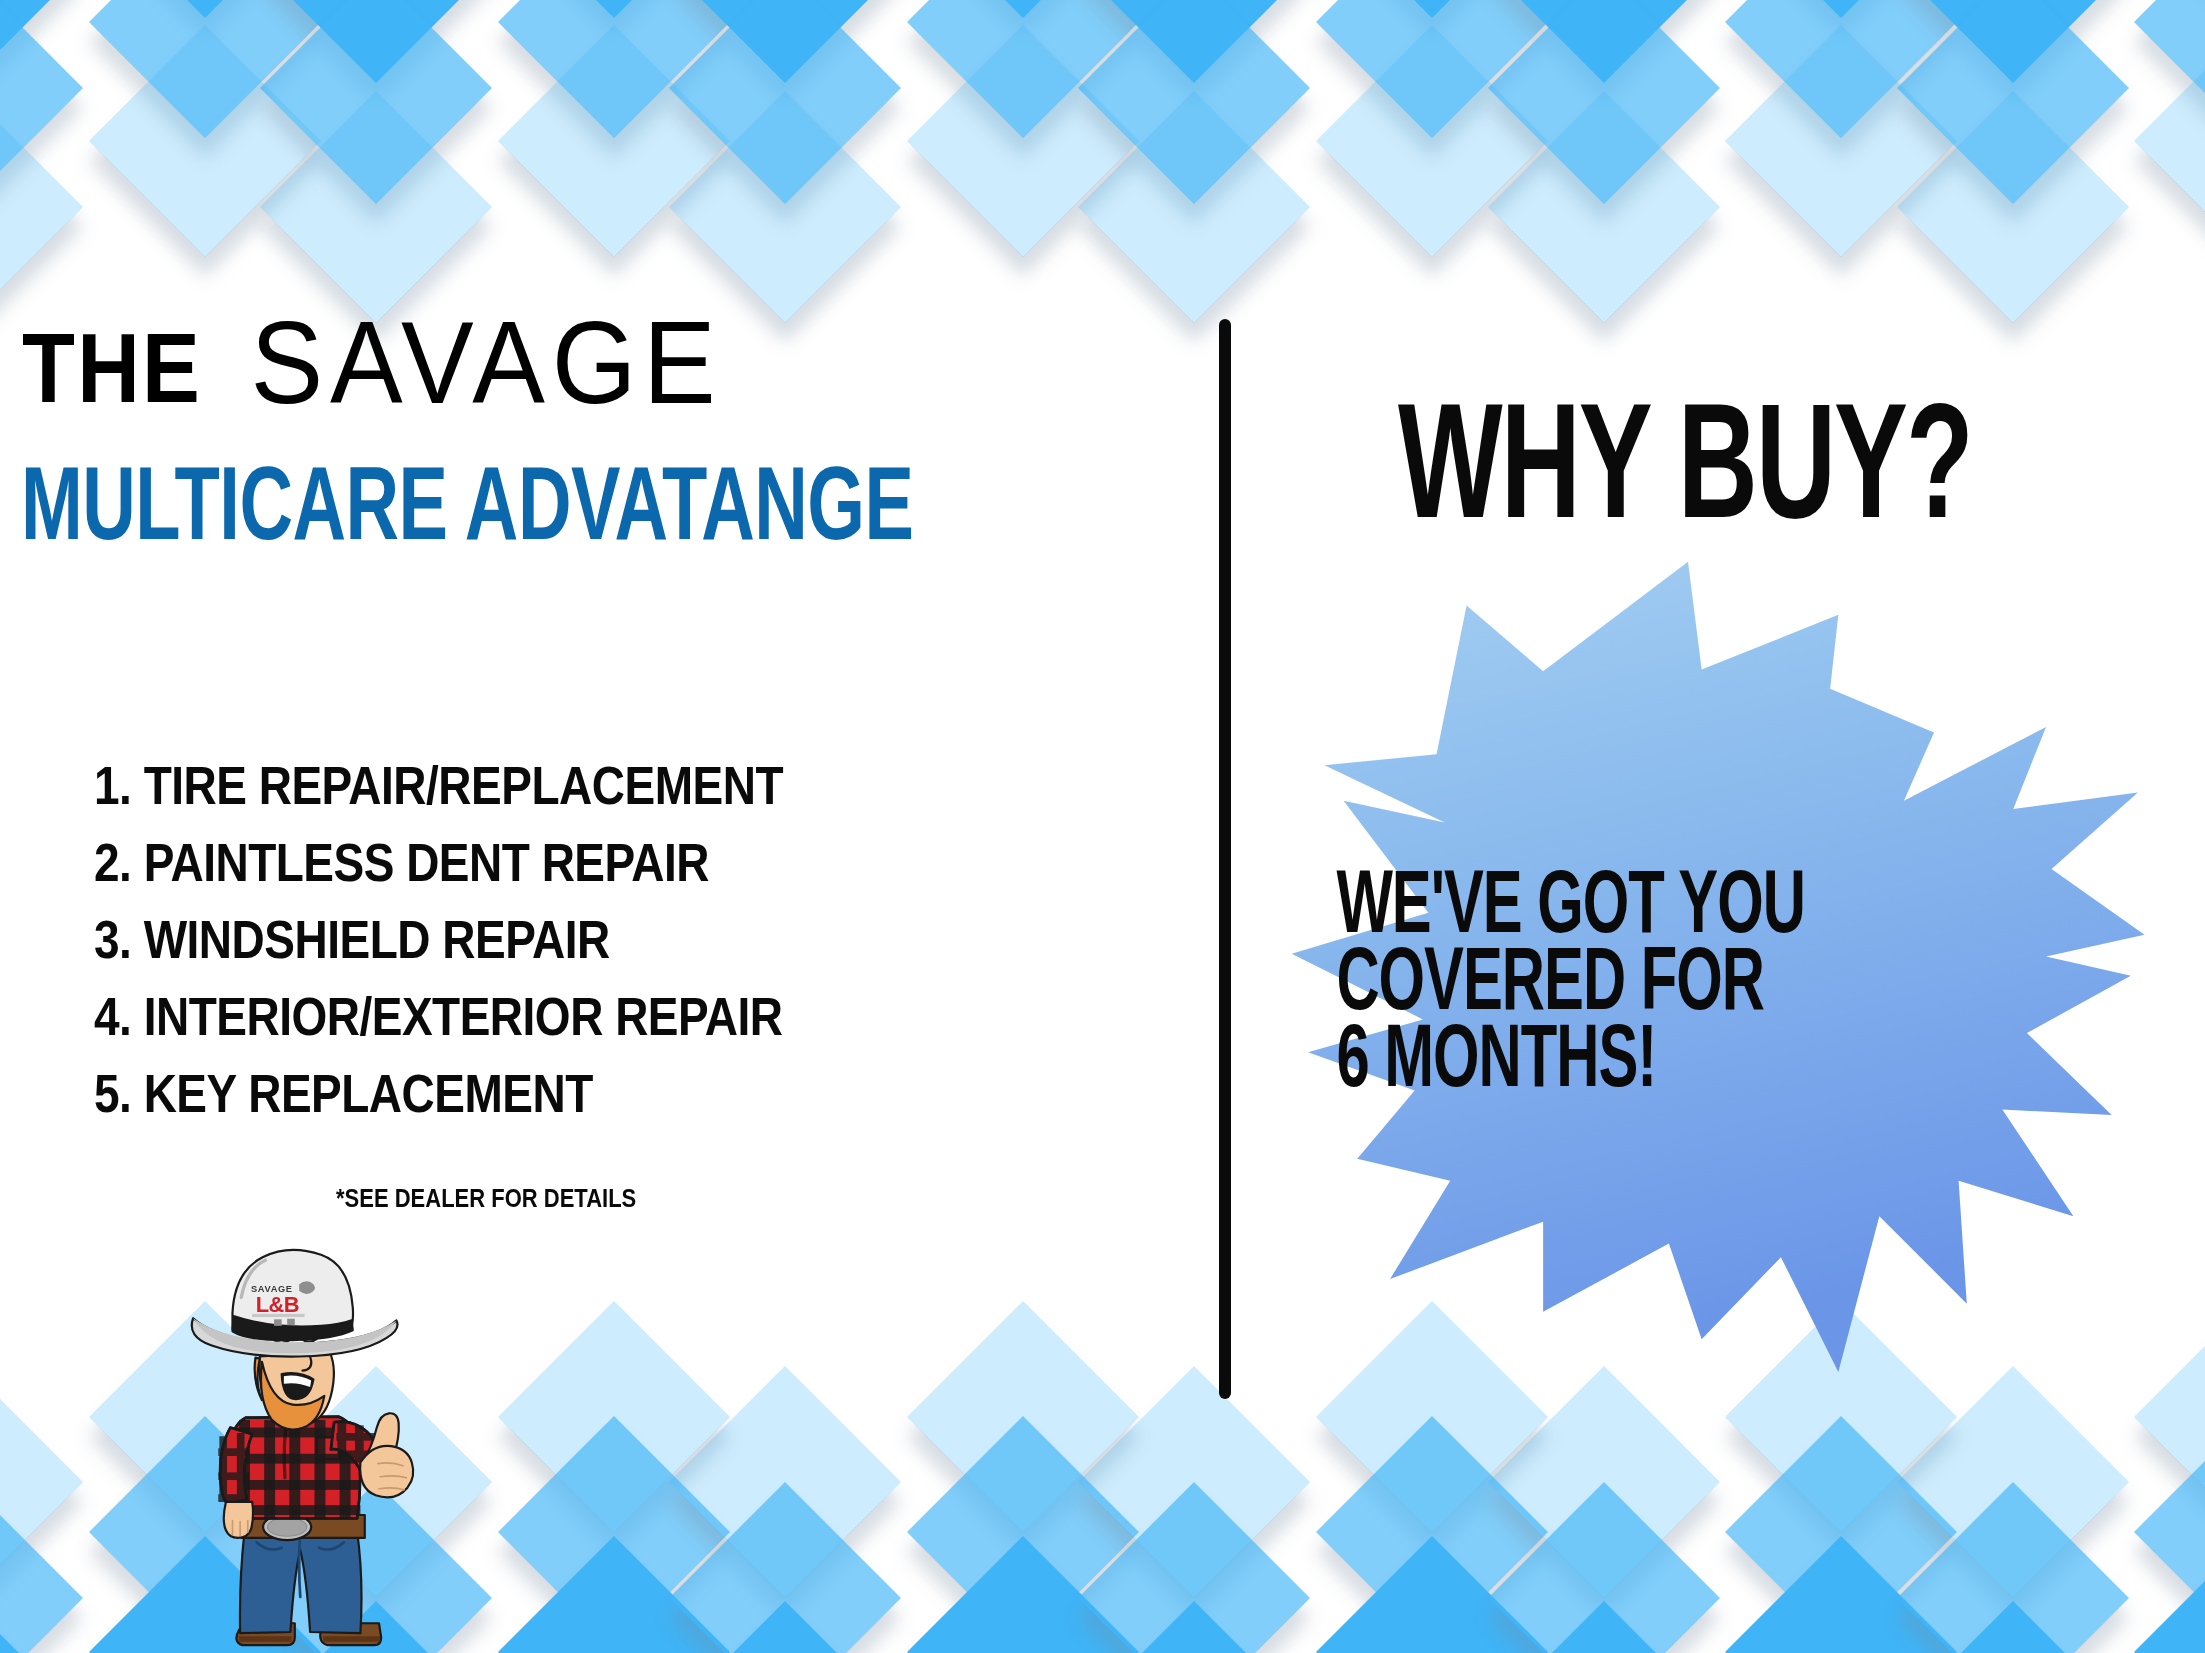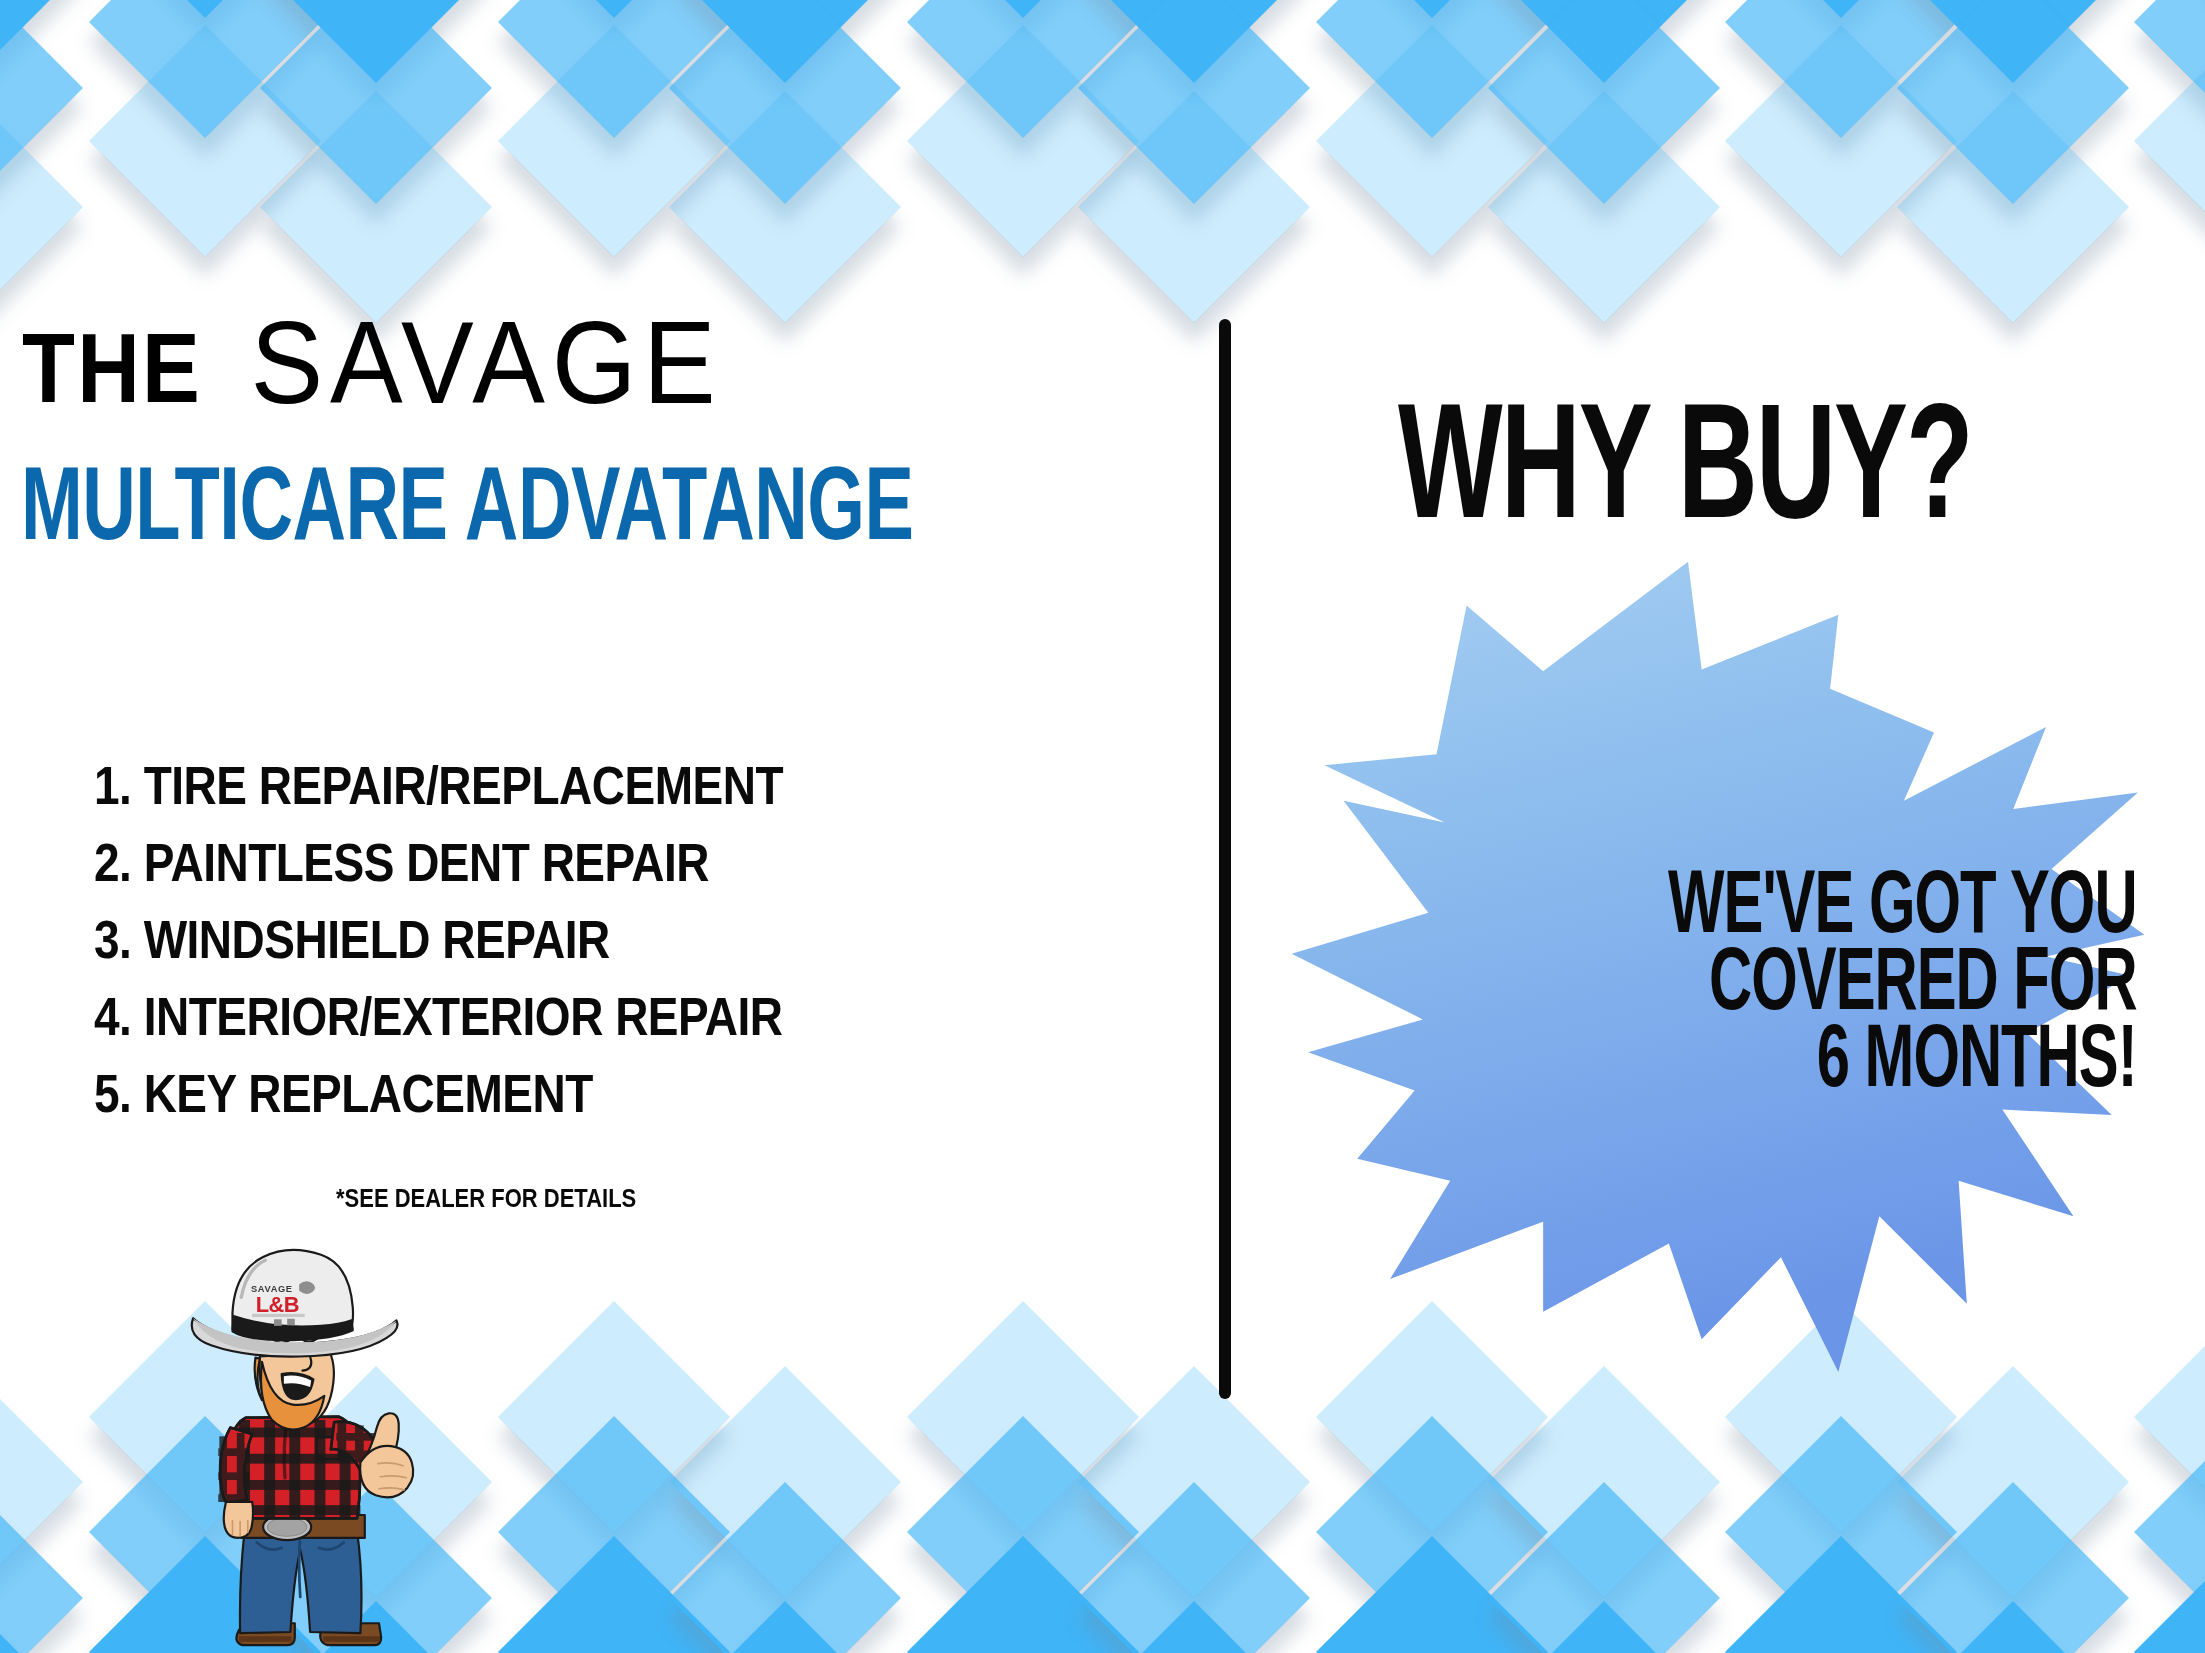--- a/index.html
+++ b/index.html
@@ -168,24 +168,24 @@
     position: absolute;
     left: 55px;
     top: 552px;
     width: 886px;
     height: 820px;
   }
   #burst-svg { display: block; width: 100%; height: 100%; }
 
   .burst-text {
     position: absolute;
-    left: 0;
+    left: 15px;
     top: 317px;
     width: 886px;
-    text-align: right;
+    text-align: left;
     pointer-events: none;
   }
   .burst-line {
     font-family: "Liberation Sans", sans-serif;
     font-weight: 700;
     color: #0a0a0a;
     letter-spacing: -1.1px;
     line-height: 1.0;
     white-space: nowrap;
     transform: scaleX(0.92) scaleY(1.36);

